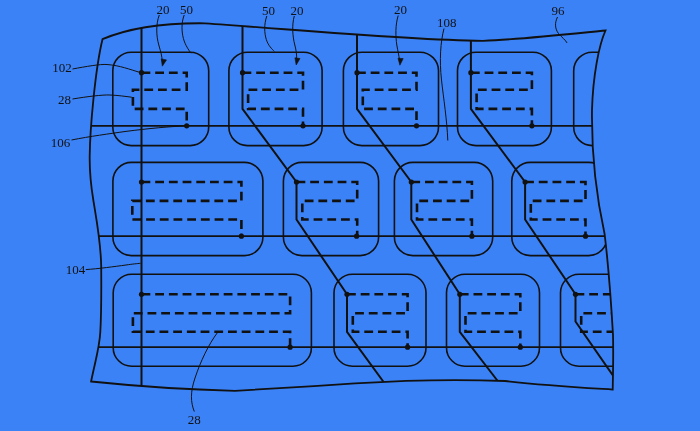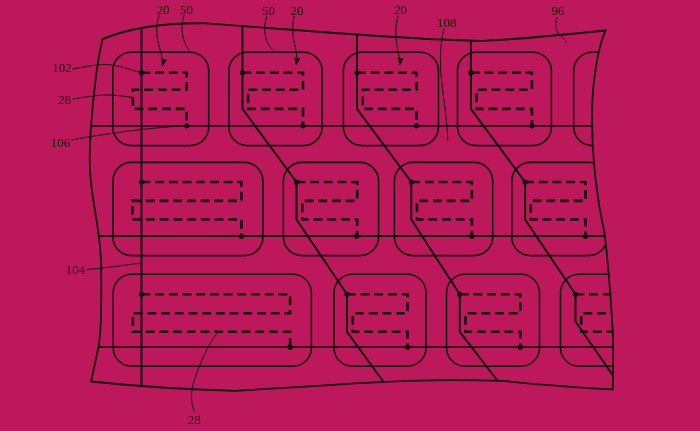--- a/index.html
+++ b/index.html
@@ -1,16 +1,16 @@
 <!DOCTYPE html>
 <html><head>
 <meta charset="utf-8">
 <style>
   html,body{margin:0;padding:0;background:#ffffff;}
-  .wrap{width:700px;height:431px;position:relative;background:#be185d;}
+  .wrap{width:700px;height:431px;position:relative;background:#3b82f6;}
   text{font-family:"Liberation Serif", serif;font-size:13px;fill:#111111;}
 </style>
 </head>
 <body>
 
 <div class="wrap">
 <svg width="700" height="431" viewBox="0 0 700 431" xmlns="http://www.w3.org/2000/svg">
 <defs>
 
   <clipPath id="sheetclip">

